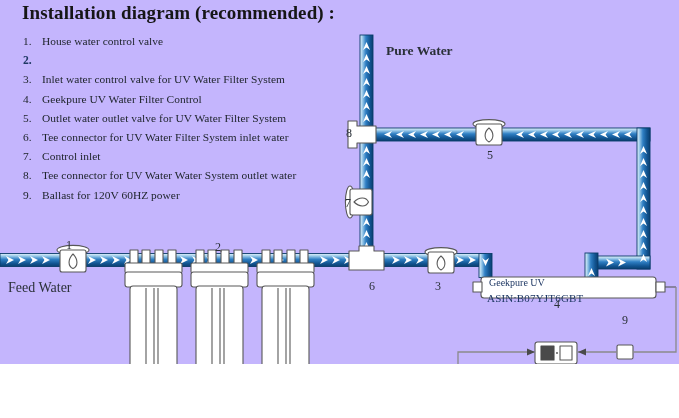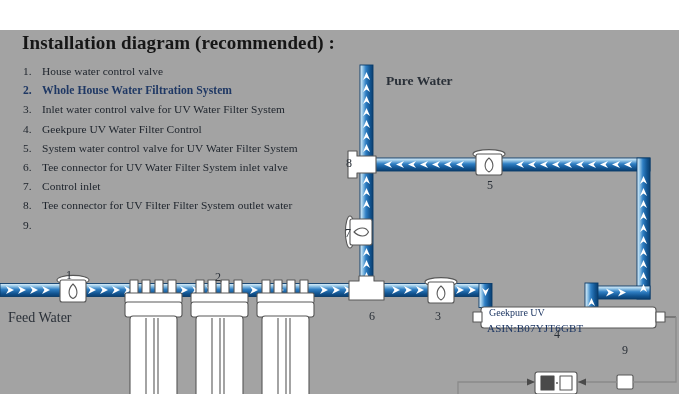--- a/index.html
+++ b/index.html
@@ -4,24 +4,23 @@
 <style>
   html, body {
     margin: 0;
     padding: 0;
     background: #ffffff;
   }
   #page {
     position: relative;
     width: 679px;
     height: 364px;
-    background: #a3a3a3;
+    background: #c4b5fd;
     overflow: hidden;
     font-family: "Liberation Serif", serif;
-    margin-top: 30px;
   }
 
   
   #title {
     position: absolute;
     left: 22px;
     top: 2px;
     font-family: "Liberation Serif", serif;
     font-size: 19px;
     font-weight: bold;
@@ -116,48 +115,48 @@
 
   <div id="title">Installation diagram (recommended) :</div>
 
   <div id="legend">
     <div class="legend-row">
       <span class="legend-num">1.</span>
       <span class="legend-txt">House water control valve</span>
     </div>
     <div class="legend-row bold">
       <span class="legend-num">2.</span>
-      <span class="legend-txt">Whole House Water Filtration System</span>
     </div>
     <div class="legend-row">
       <span class="legend-num">3.</span>
       <span class="legend-txt">Inlet water control valve for UV Water Filter System</span>
     </div>
     <div class="legend-row">
       <span class="legend-num">4.</span>
       <span class="legend-txt">Geekpure UV Water Filter Control</span>
     </div>
     <div class="legend-row">
       <span class="legend-num">5.</span>
-      <span class="legend-txt">System water control valve for UV Water Filter System</span>
+      <span class="legend-txt">Outlet water outlet valve for UV Water Filter System</span>
     </div>
     <div class="legend-row">
       <span class="legend-num">6.</span>
-      <span class="legend-txt">Tee connector for UV Water Filter System  inlet valve</span>
+      <span class="legend-txt">Tee connector for UV Water Filter System  inlet water</span>
     </div>
     <div class="legend-row">
       <span class="legend-num">7.</span>
       <span class="legend-txt">Control inlet</span>
     </div>
     <div class="legend-row">
       <span class="legend-num">8.</span>
-      <span class="legend-txt">Tee connector for UV Filter Filter System  outlet water</span>
+      <span class="legend-txt">Tee connector for UV Water Water System  outlet water</span>
     </div>
     <div class="legend-row">
       <span class="legend-num">9.</span>
+      <span class="legend-txt">Ballast for 120V 60HZ power</span>
     </div>
   </div>
 
   <svg id="diagram" viewBox="0 0 679 418">
     <defs>
 
       <linearGradient id="pipeH" x1="0" y1="0" x2="0" y2="1">
         <stop offset="0%" stop-color="#e8f4fc"></stop>
         <stop offset="18%" stop-color="#9fcdeb"></stop>
         <stop offset="45%" stop-color="#2f7fc4"></stop>

